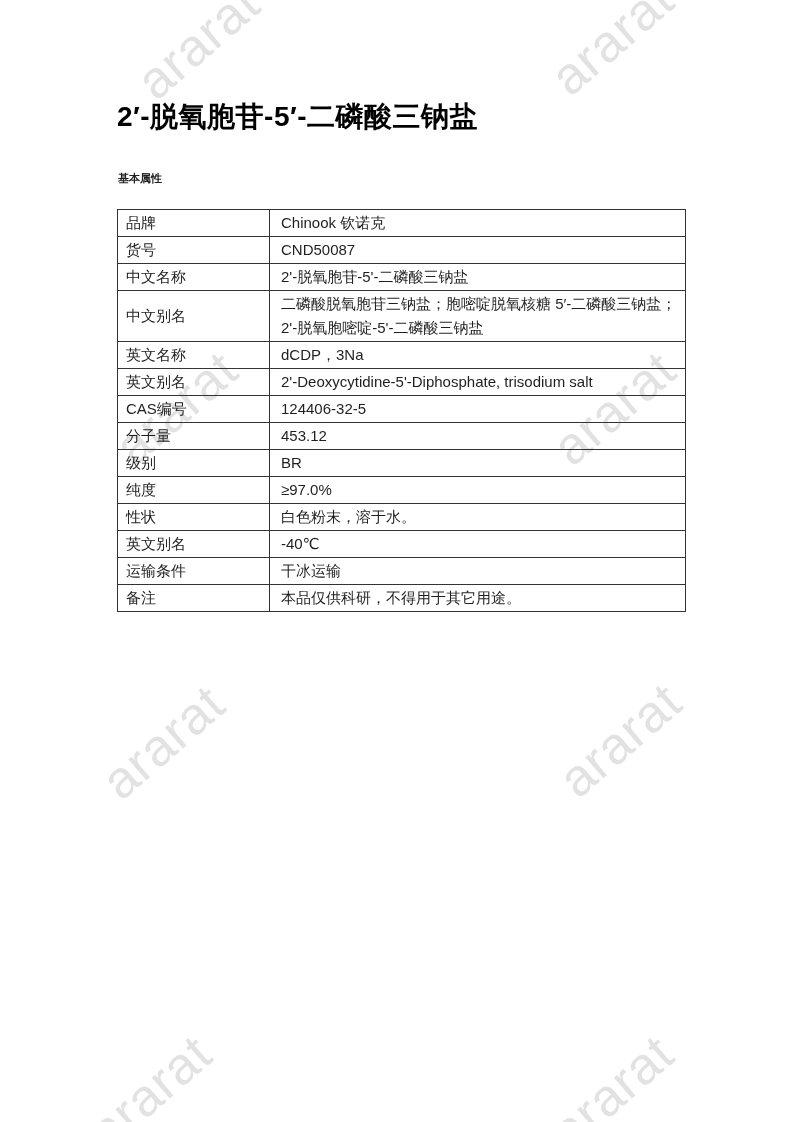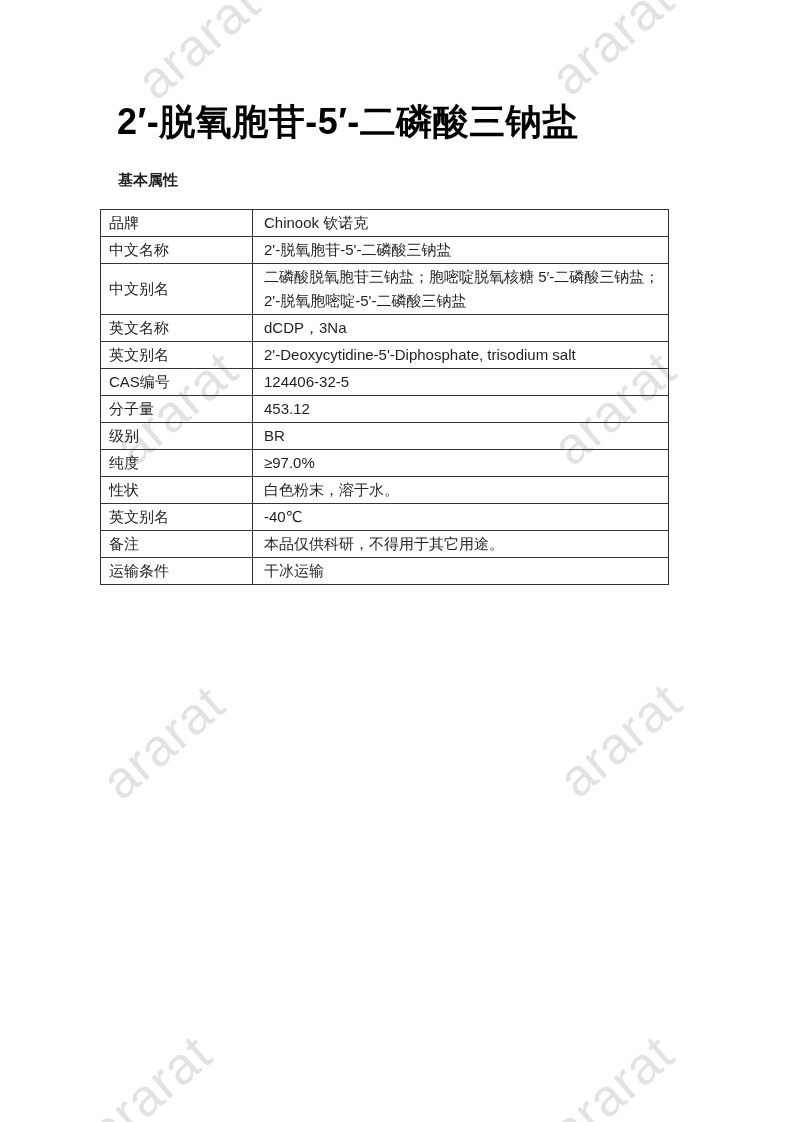--- a/index.html
+++ b/index.html
@@ -31,37 +31,37 @@
   .wm5 { left: 163px; top: 742px; }
   .wm6 { left: 620px; top: 740px; }
   .wm7 { left: 150px; top: 1092px; }
   .wm8 { left: 612px; top: 1092px; }
   
   .content { position: absolute; inset: 0; z-index: 1; }
   .title {
     position: absolute;
     left: 117px;
     top: 98px;
-    font-size: 36px;
+    font-size: 28px;
     font-weight: 600;
     color: #000000;
     letter-spacing: 0.5px;
     white-space: nowrap;
   }
   .section-label {
     position: absolute;
     left: 118px;
     top: 171px;
-    font-size: 15px;
+    font-size: 11px;
     font-weight: 600;
     color: #1f1f1f;
   }
   table.props {
     position: absolute;
-    left: 100px;
+    left: 117px;
     top: 209px;
     width: 569px;
     border-collapse: collapse;
     table-layout: fixed;
     font-size: 15px;
     color: #1f1f1f;
   }
   table.props td {
     border: 1px solid #333333;
     height: 26px;
@@ -94,20 +94,24 @@
 
     <div class="section-label">基本属性</div>
 
     <table class="props">
       <tbody>
         <tr>
           <td class="lbl">品牌</td>
           <td class="val">Chinook 钦诺克</td>
         </tr>
         <tr>
+          <td class="lbl">货号</td>
+          <td class="val">CND50087</td>
+        </tr>
+        <tr>
           <td class="lbl">中文名称</td>
           <td class="val">2'-脱氧胞苷-5'-二磷酸三钠盐</td>
         </tr>
         <tr>
           <td class="lbl">中文别名</td>
           <td class="val">二磷酸脱氧胞苷三钠盐；胞嘧啶脱氧核糖 5′-二磷酸三钠盐；2'-脱氧胞嘧啶-5'-二磷酸三钠盐</td>
         </tr>
         <tr>
           <td class="lbl">英文名称</td>
           <td class="val">dCDP，3Na</td>
@@ -134,24 +138,24 @@
         </tr>
         <tr>
           <td class="lbl">性状</td>
           <td class="val">白色粉末，溶于水。</td>
         </tr>
         <tr>
           <td class="lbl">英文别名</td>
           <td class="val">-40℃</td>
         </tr>
         <tr>
+          <td class="lbl">运输条件</td>
+          <td class="val">干冰运输</td>
+        </tr>
+        <tr>
           <td class="lbl">备注</td>
           <td class="val">本品仅供科研，不得用于其它用途。</td>
-        </tr>
-        <tr>
-          <td class="lbl">运输条件</td>
-          <td class="val">干冰运输</td>
         </tr>
       </tbody>
     </table>
 
   </div>
 </div>
 
 </body></html>

